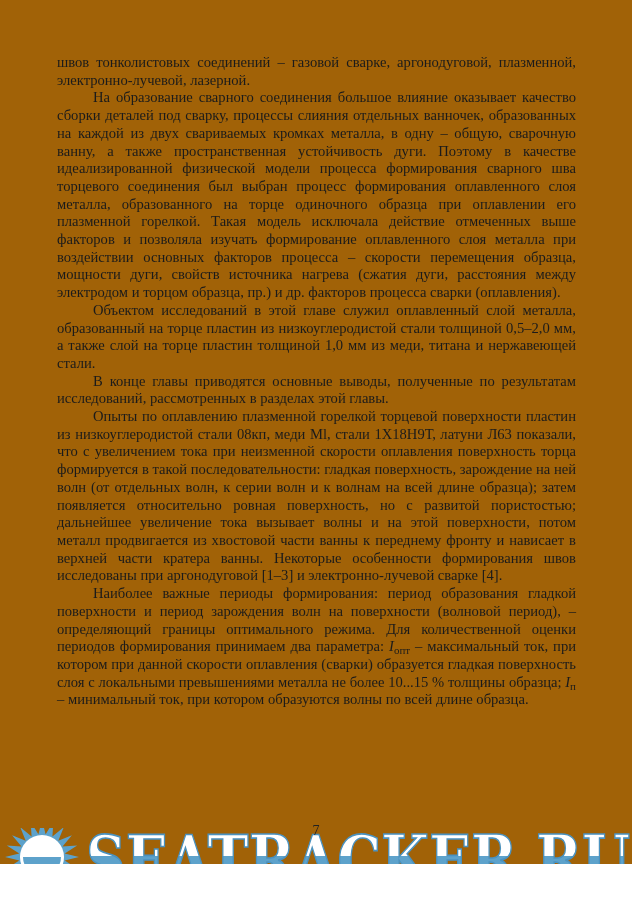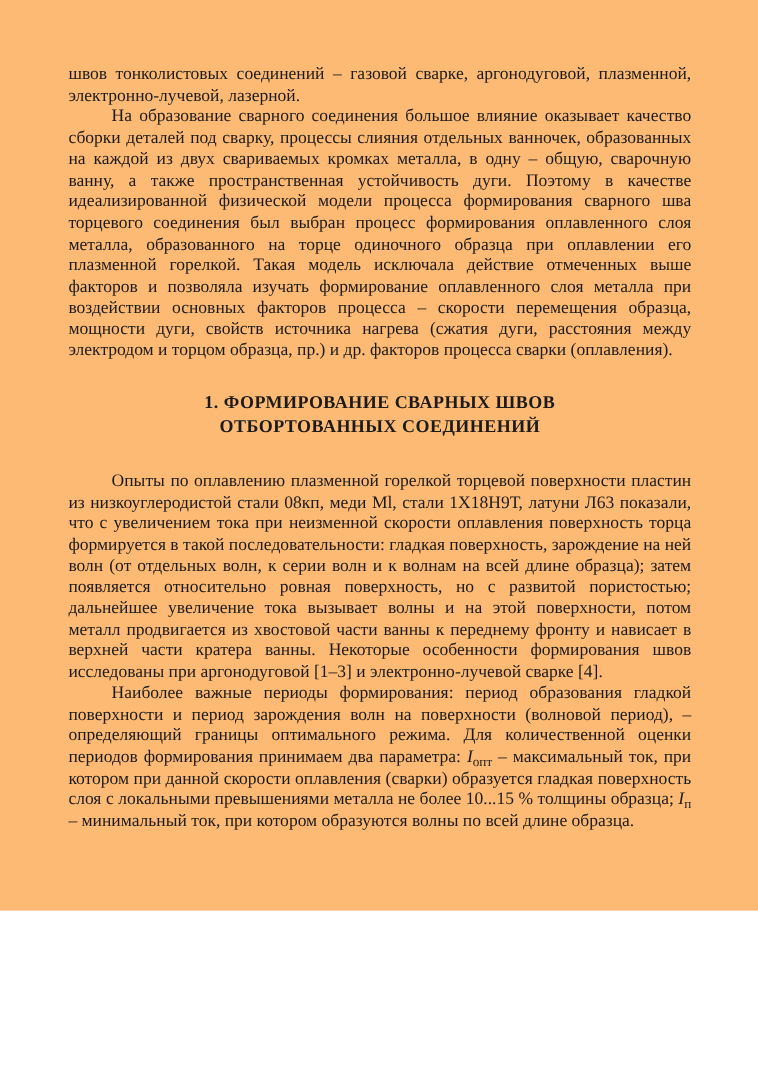--- a/index.html
+++ b/index.html
@@ -3,22 +3,22 @@
 <meta charset="utf-8">
 <style>
   html, body {
     margin: 0;
     padding: 0;
     background: #ffffff;
   }
   .page {
     position: relative;
     width: 632px;
-    height: 759px;
-    background: #fdba74;
+    height: 864px;
+    background: #a16207;
     overflow: hidden;
     font-family: "Liberation Serif", "DejaVu Serif", serif;
   }
   .text-block {
     position: absolute;
     left: 57px;
     top: 54px;
     width: 519px;
     font-size: 14.6px;
     line-height: 17.7px;
@@ -70,25 +70,23 @@
   }
 </style>
 </head>
 <body>
 
 <div class="page">
 
   <div class="text-block">
     <p class="p-noindent">швов тонколистовых соединений – газовой сварке, аргонодуговой, плазменной, электронно-лучевой, лазерной.</p>
     <p class="p-indent">На образование сварного соединения большое влияние оказывает качество сборки деталей под сварку, процессы слияния отдельных ванночек, образованных на каждой из двух свариваемых кромках металла, в одну – общую, сварочную ванну, а также пространственная устойчивость дуги. Поэтому в качестве идеализированной физической модели процесса формирования сварного шва торцевого соединения был выбран процесс формирования оплавленного слоя металла, образованного на торце одиночного образца при оплавлении его плазменной горелкой. Такая модель исключала действие отмеченных выше факторов и позволяла изучать формирование оплавленного слоя металла при воздействии основных факторов процесса – скорости перемещения образца, мощности дуги, свойств источника нагрева (сжатия дуги, расстояния между электродом и торцом образца, пр.) и др. факторов процесса сварки (оплавления).</p>
+    <p class="p-indent">Объектом исследований в этой главе служил оплавленный слой металла, образованный на торце пластин из низкоуглеродистой стали толщиной 0,5–2,0 мм, а также слой на торце пластин толщиной 1,0 мм из меди, титана и нержавеющей стали.</p>
+    <p class="p-indent">В конце главы приводятся основные выводы, полученные по результатам исследований, рассмотренных в разделах этой главы.</p>
 
-    <h2 class="heading">
-      <span class="h-line">1. ФОРМИРОВАНИЕ СВАРНЫХ ШВОВ</span>
-      <span class="h-line">ОТБОРТОВАННЫХ СОЕДИНЕНИЙ</span>
-    </h2>
 
     <p class="p-indent">Опыты по оплавлению плазменной горелкой торцевой поверхности пластин из низкоуглеродистой стали 08кп, меди Ml, стали 1Х18Н9Т, латуни Л63 показали, что с увеличением тока при неизменной скорости оплавления поверхность торца формируется в такой последовательности: гладкая поверхность, зарождение на ней волн (от отдельных волн, к серии волн и к волнам на всей длине образца); затем появляется относительно ровная поверхность, но с развитой пористостью; дальнейшее увеличение тока вызывает волны и на этой поверхности, потом металл продвигается из хвостовой части ванны к переднему фронту и нависает в верхней части кратера ванны. Некоторые особенности формирования швов исследованы при аргонодуговой [1–3] и электронно-лучевой сварке [4].</p>
 
     <p class="p-indent"><span>Наиболее важные периоды формирования: период образования гладкой поверхности и период зарождения волн на поверхности (волновой период), – определяющий границы оптимального режима. Для количественной оценки периодов формирования принимаем два параметра: </span><span class="var"><i>I</i><sub>опт</sub></span><span> – максимальный ток, при котором при данной скорости оплавления (сварки) образуется гладкая поверхность слоя с локальными превышениями металла не более 10...15 % толщины образца; </span><span class="var"><i>I</i><sub>п</sub></span><span> – минимальный ток, при котором образуются волны по всей длине образца.</span></p>
   </div>
 
   <div class="page-number">7</div>
 
   <svg class="watermark" width="632" height="75" viewBox="0 0 632 75" xmlns="http://www.w3.org/2000/svg">
     <defs>

